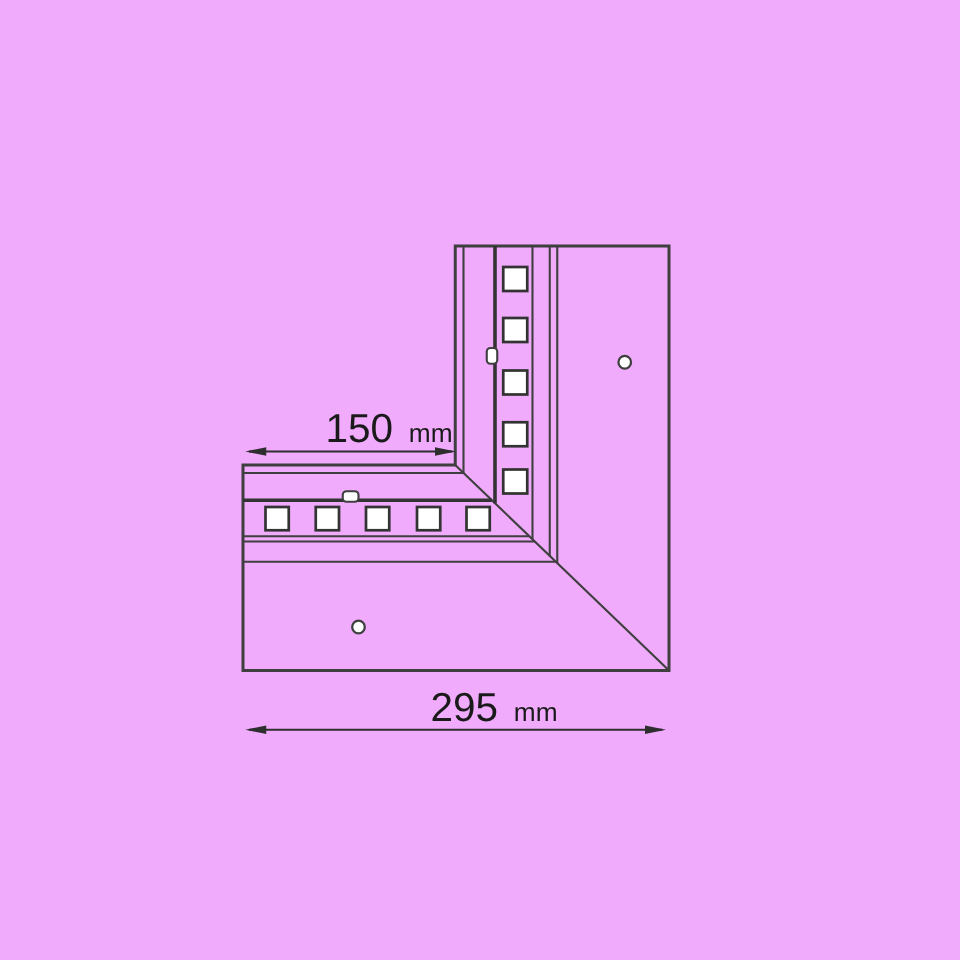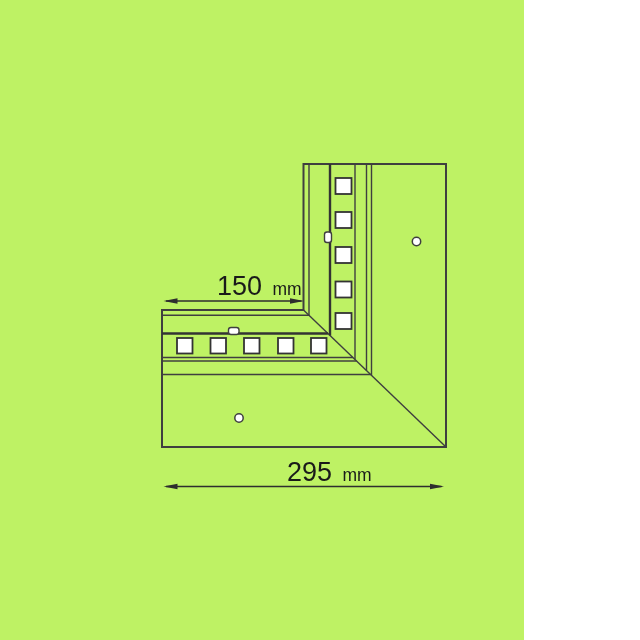--- a/index.html
+++ b/index.html
@@ -6,23 +6,23 @@
     margin: 0;
     padding: 0;
     background: #ffffff;
     width: 640px;
     height: 640px;
     overflow: hidden;
     font-family: "Liberation Sans", sans-serif;
   }
   .canvas {
     position: relative;
-    width: 524px;
+    width: 640px;
     height: 640px;
-    background: #bef264;
+    background: #f0abfc;
   }
   svg { display: block; }
   .dim-value {
     font-family: "Liberation Sans", sans-serif;
     font-size: 27px;
     fill: #1a1a1a;
   }
   .dim-unit {
     font-family: "Liberation Sans", sans-serif;
     font-size: 17.5px;

